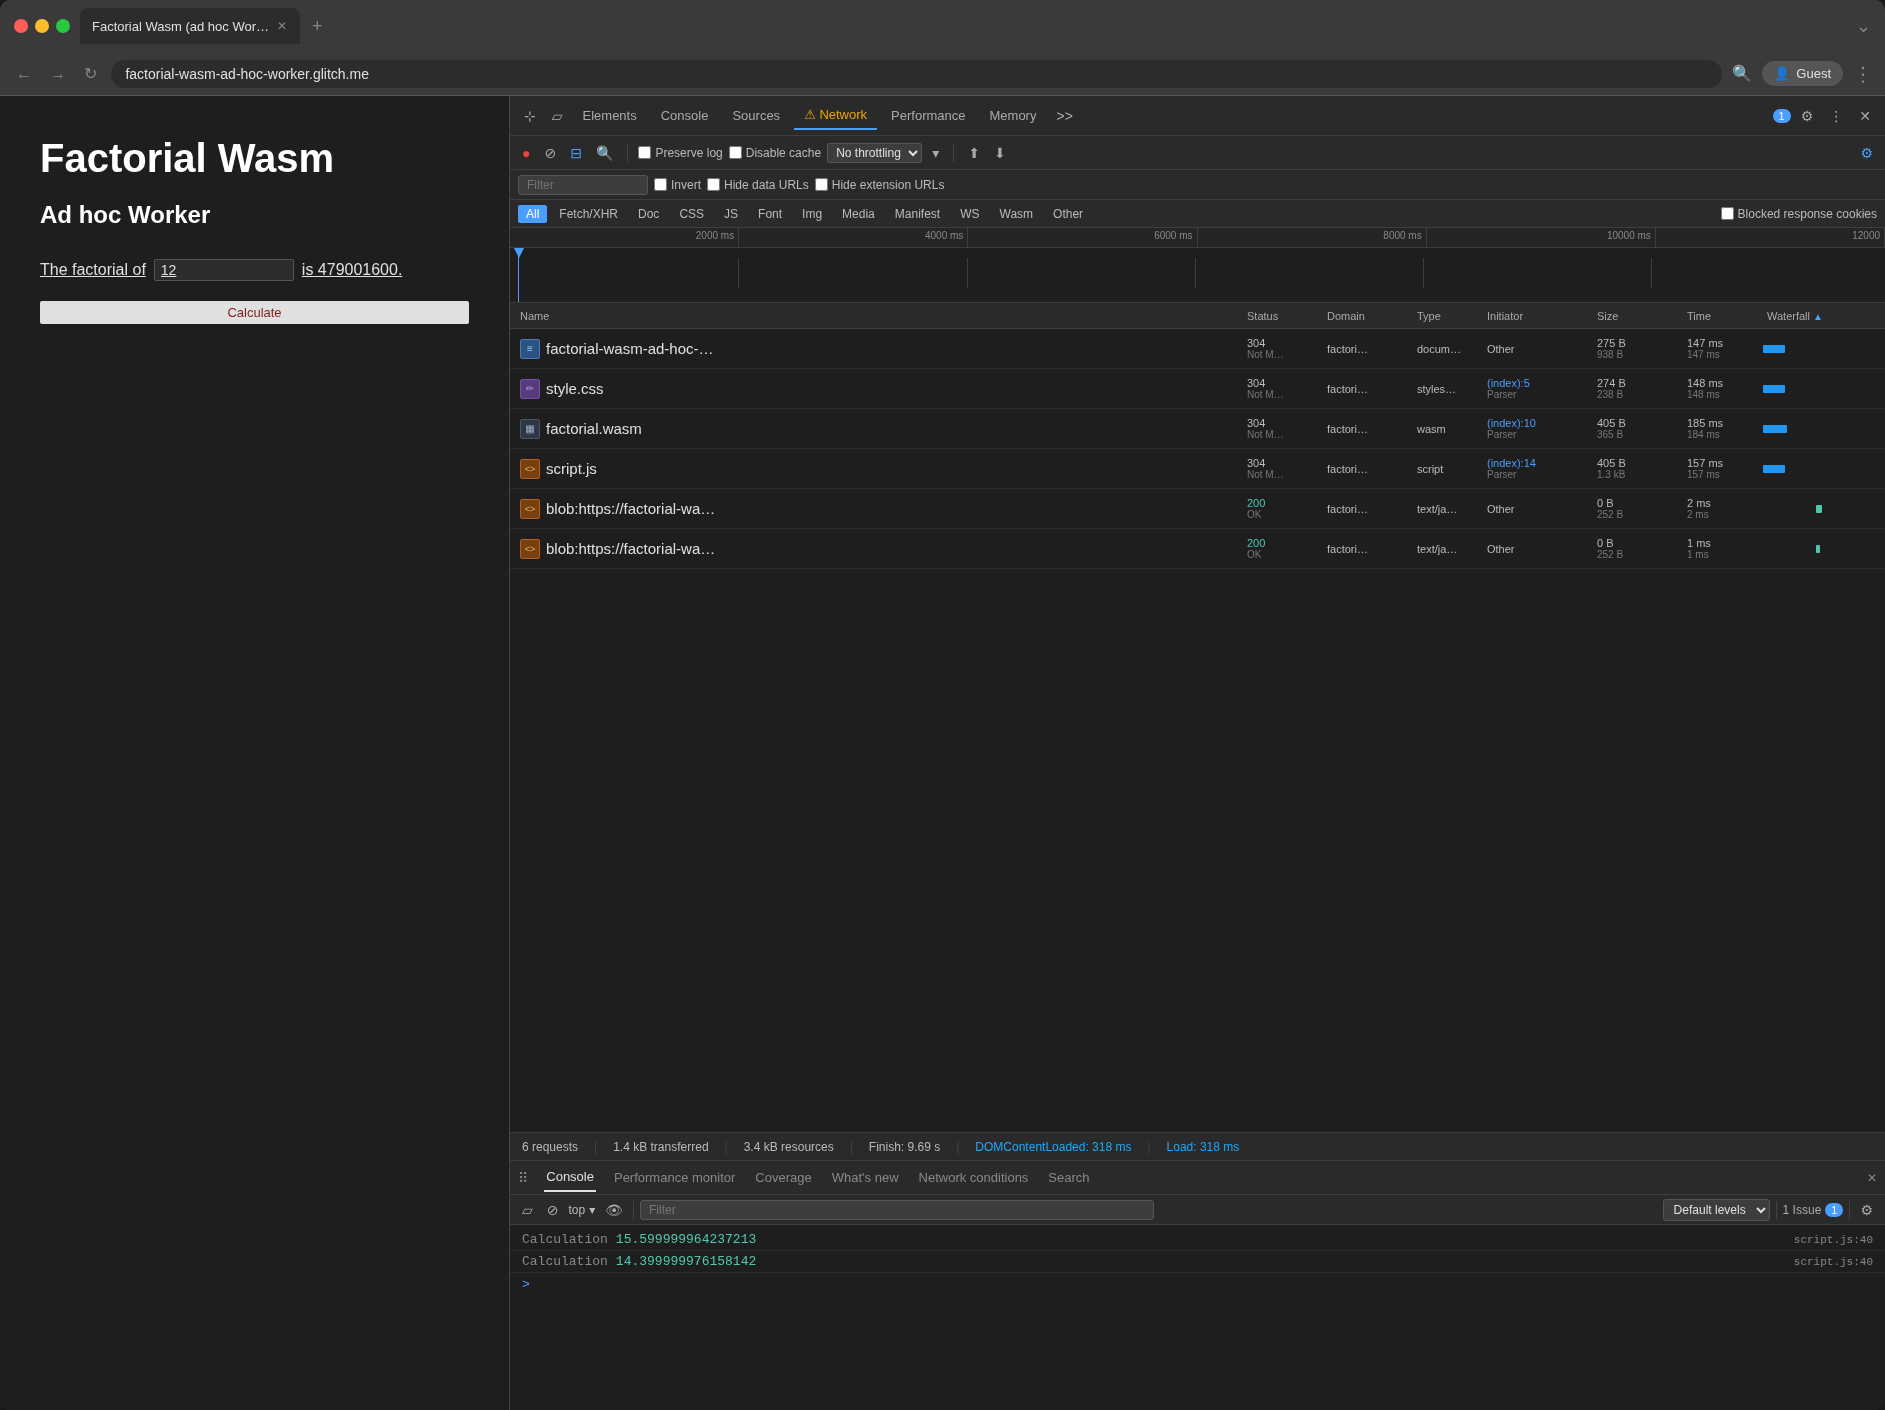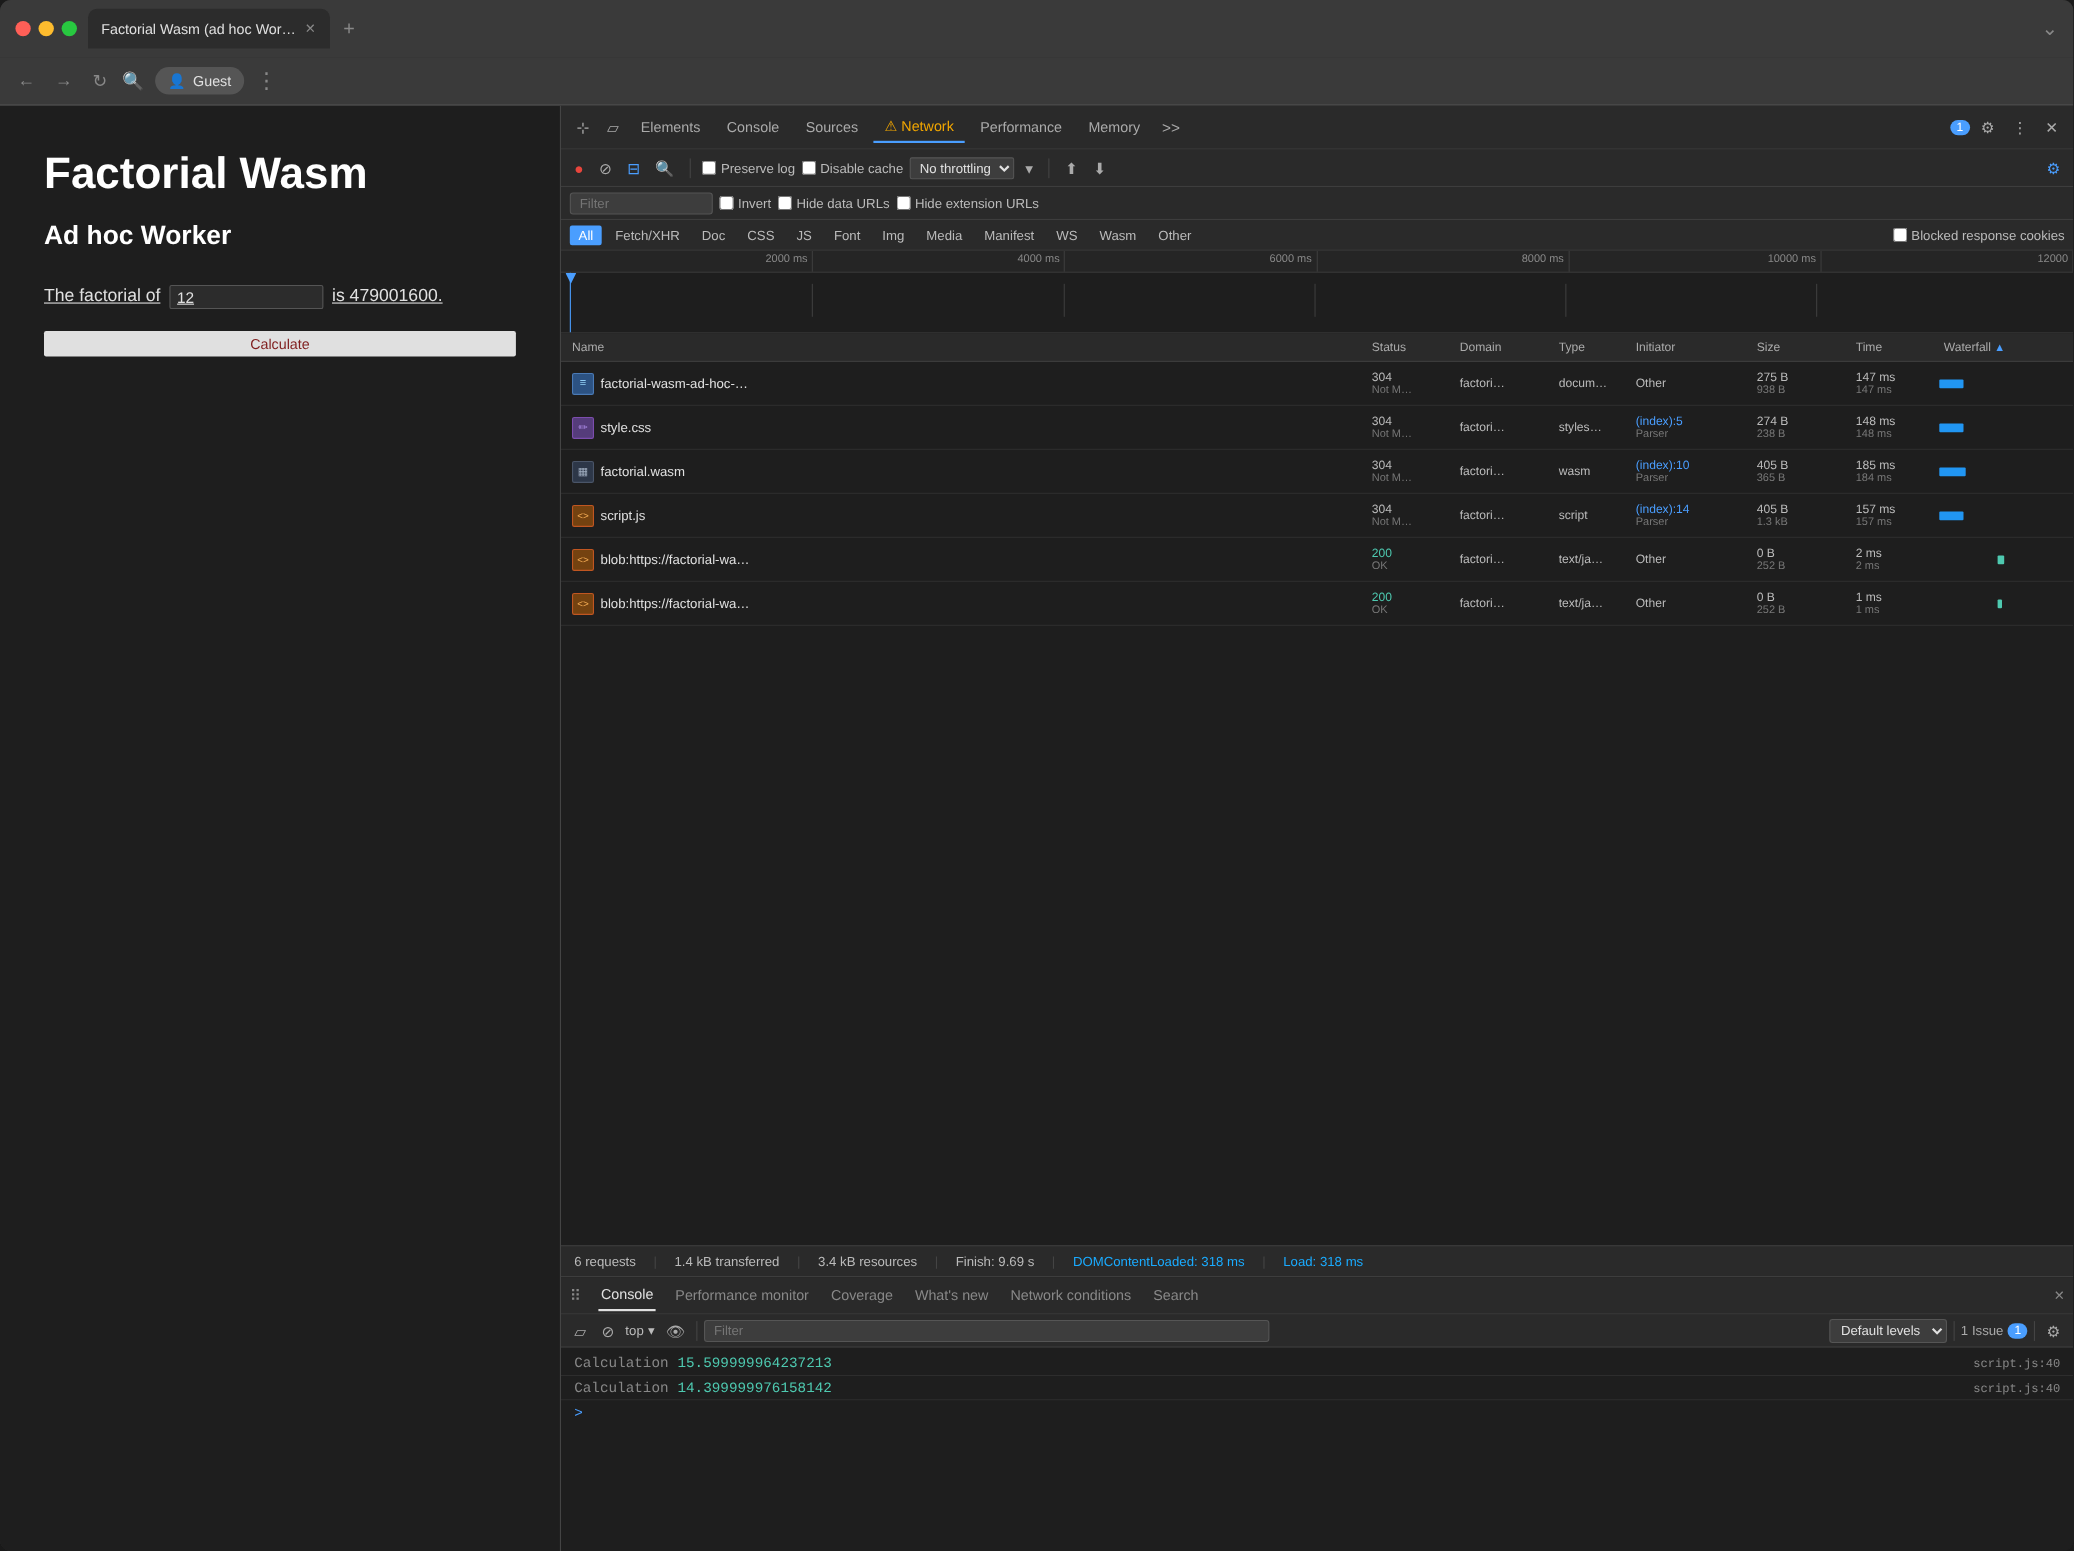--- a/index.html
+++ b/index.html
@@ -458,21 +458,21 @@
     .icon-wasm { background: #2d3748; color: #a0aec0; border: 1px solid #4a5568; }
     .icon-js { background: #744210; color: #f6ad55; border: 1px solid #c05621; }
     .icon-js2 { background: #744210; color: #f6ad55; border: 1px solid #c05621; }
 
     .name-text {
       overflow: hidden;
       text-overflow: ellipsis;
       white-space: nowrap;
     }
 
-    .name-main { color: #e0e0e0; font-size: 12px; }
+    .name-main { color: #e0e0e0; font-size: 15px; }
     .status-304 { color: #bbb; }
     .status-200 { color: #4ec9b0; }
 
     .td-double {
       display: flex;
       flex-direction: column;
     }
     .td-bot { font-size: 10px; color: #777; }
 
     .td-link { color: #4a9eff; cursor: pointer; }
@@ -660,20 +660,23 @@
       </div>
       <span class="new-tab-btn">+</span>
     </div>
     <span style="color:#888;font-size:18px;cursor:pointer;">⌄</span>
   </div>
 
   <div class="browser-toolbar">
     <button class="nav-btn">←</button>
     <button class="nav-btn">→</button>
     <button class="nav-btn">↻</button>
+    <div class="address-bar">
+      <span>factorial-wasm-ad-hoc-worker.glitch.me</span>
+    </div>
     <span class="zoom-btn">🔍</span>
     <div class="guest-btn">
       <span>👤</span>
       <span>Guest</span>
     </div>
     <span class="menu-btn">⋮</span>
   </div>
 
   <div class="browser-content">
 

